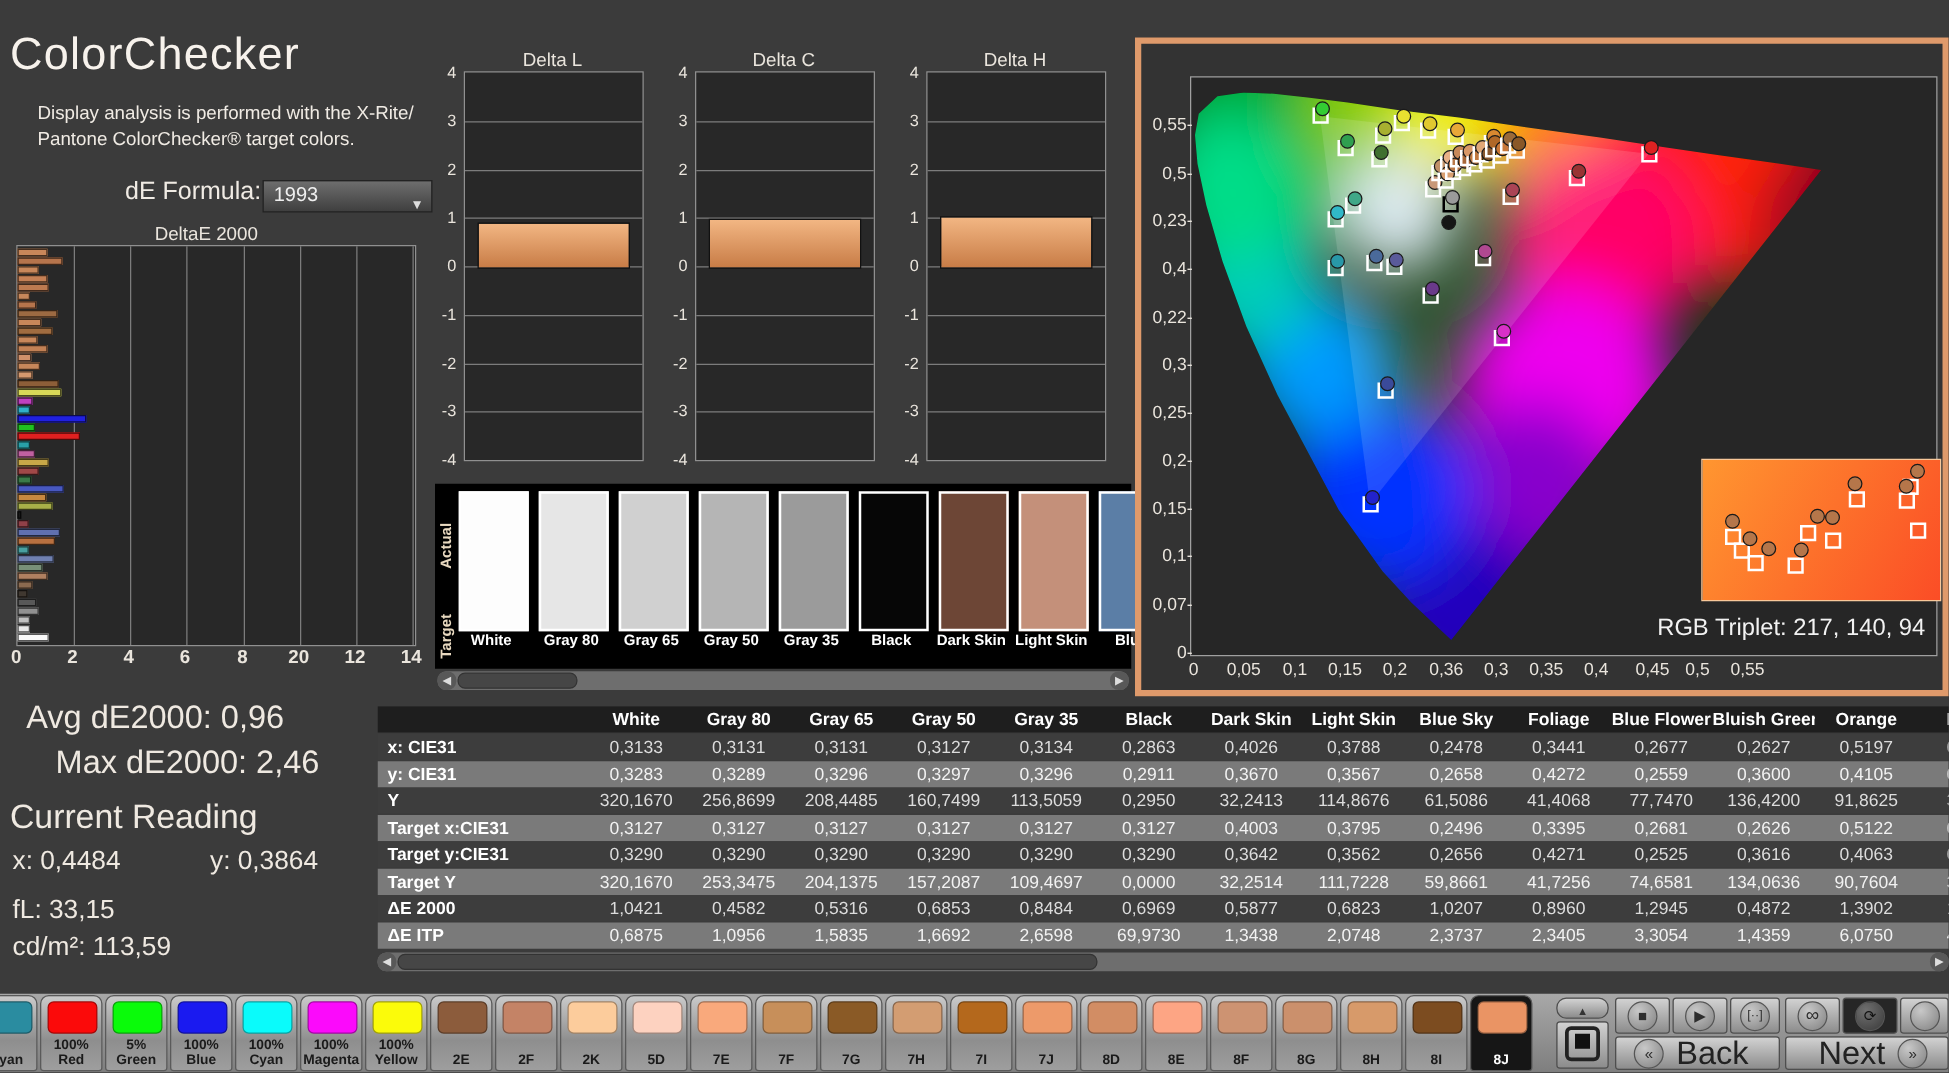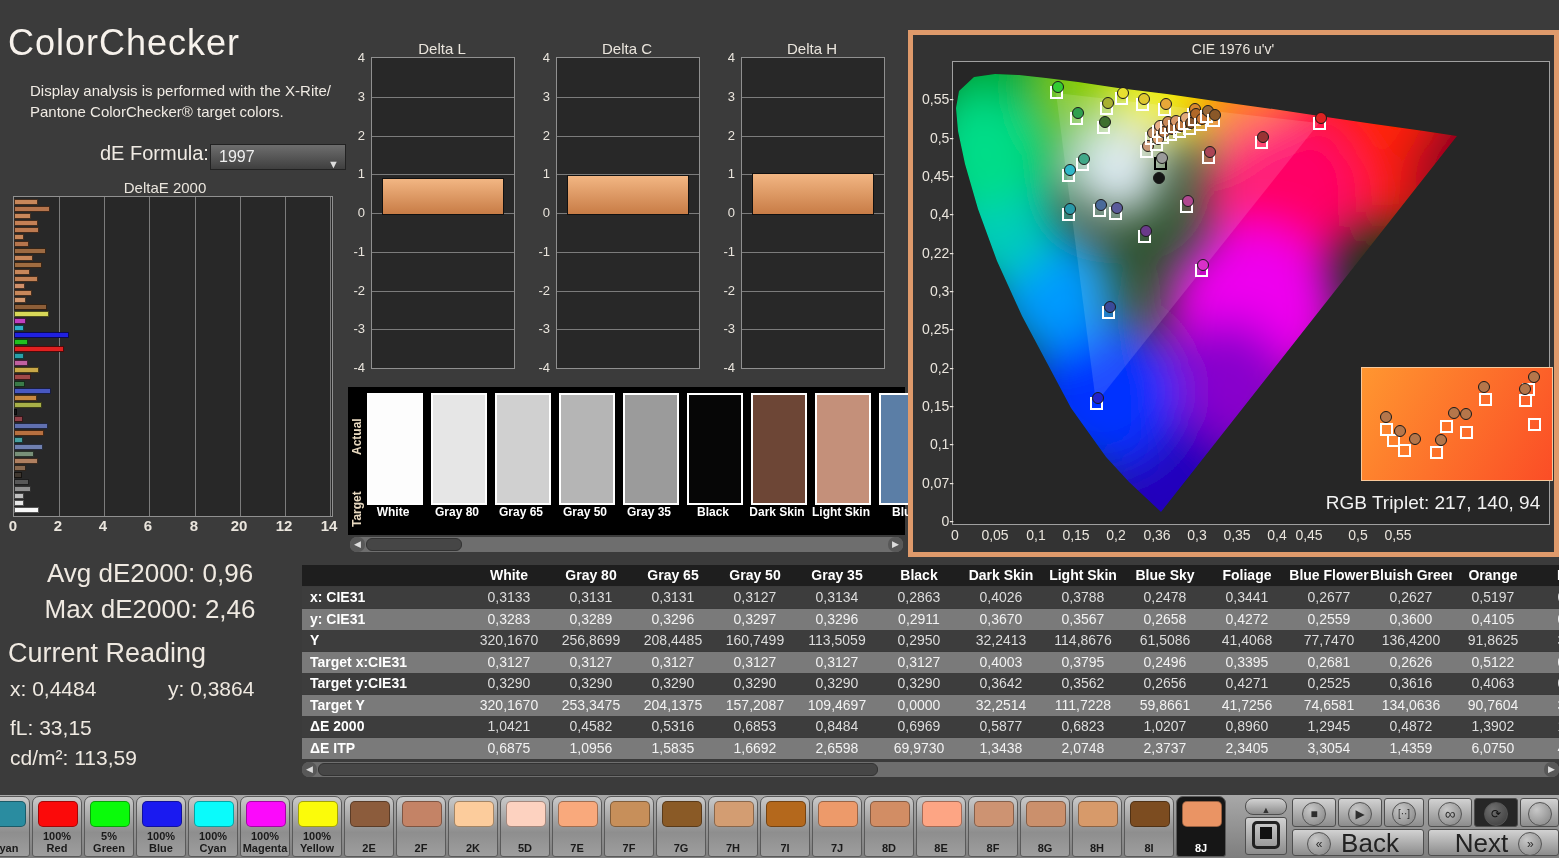--- a/index.html
+++ b/index.html
@@ -39,21 +39,21 @@
   #cie-title{left:0;top:6px;width:640px;text-align:center;font-size:14px;color:#eae5dd;position:absolute;}
   #cie-plot{left:39px;top:26px;width:596px;height:462px;border:1px solid #a0a0a0;background:#262626;position:absolute;}
   .cie-yt{position:absolute;font-size:14px;color:#eae5dd;width:34px;text-align:right;right:600px;}
   .cie-xt{position:absolute;font-size:14px;color:#eae5dd;top:492px;width:40px;text-align:center;}
   .cie-sq{position:absolute;width:13px;height:13px;border:2px solid #fff;box-sizing:border-box;}
   .cie-dot{position:absolute;width:12px;height:12px;border-radius:50%;border:1px solid #1a1a1a;box-sizing:border-box;}
   #cie-inset{position:absolute;left:408px;top:305px;width:190px;height:112px;
     background:linear-gradient(120deg,#ff9630,#fb4d26);border:1px solid #f8c89a;}
   #rgb-triplet{position:absolute;left:330px;top:430px;width:300px;text-align:center;font-size:19px;color:#f2f2f2;}
   
-  #avg-de{left:0;top:558px;width:300px;text-align:center;font-size:26px;}
+  #avg-de{left:0;top:558px;width:300px;text-align:left;font-size:26px;padding-left:21px;}
   #max-de{left:0;top:594px;width:300px;text-align:center;font-size:26px;}
   #cur-reading{left:8px;top:638px;font-size:27px;}
   #cur-x{left:10px;top:677px;font-size:21px;}
   #cur-y{left:168px;top:677px;font-size:21px;}
   #cur-fl{left:10px;top:716px;font-size:21px;}
   #cur-cd{left:10px;top:746px;font-size:21px;}
   
   #ptable{left:302px;top:565px;width:1257px;height:195px;overflow:hidden;font-size:14px;}
   .trow{position:absolute;left:0;width:1330px;height:21px;line-height:21px;white-space:nowrap;}
   .tcell{display:inline-block;width:82px;text-align:center;vertical-align:top;overflow:hidden;}
@@ -76,21 +76,21 @@
   .t-btn.dark .badge{background:radial-gradient(circle at 35% 30%,#707070,#3a3a3a);color:#111;}
   .navtext{font-size:26px;color:#222;vertical-align:middle;margin:0 10px;}
 </style>
 </head>
 <body>
 
 <div class="abs" id="title">ColorChecker</div>
 <div class="abs" id="desc">Display analysis is performed with the X-Rite/ Pantone ColorChecker® target colors.</div>
 <div class="abs" id="deformula-row">dE Formula:</div>
 <div class="abs" id="deformula-select">
-  <span>1997</span>
+  <span>1993</span>
   <span id="deformula-arrow">▼</span>
 </div>
 
 <div class="abs" id="de-title">DeltaE 2000</div>
 <div class="abs" id="de-plot">
     <div class="vgrid" style="left: 45px;"></div>
     <div class="vgrid" style="left: 90px;"></div>
     <div class="vgrid" style="left: 135px;"></div>
     <div class="vgrid" style="left: 181px;"></div>
     <div class="vgrid" style="left: 226px;"></div>
@@ -231,21 +231,20 @@
       <div class="swatch-label" style="left: 525px;">Blue</div>
     </div>
 </div>
 <div class="hscroll abs" style="left:350px;top:537px;width:553px;">
   <span class="hs-arrow" style="left:0;">◀</span>
   <span class="hs-thumb" style="left:16px;width:96px;"></span>
   <span class="hs-arrow" style="right:0;">▶</span>
 </div>
 
 <div class="abs" id="cie-panel">
-  <div id="cie-title">CIE 1976 u'v'</div>
   <div id="cie-plot">
     <svg width="596" height="462" style="position:absolute;left:0;top:0;">
       <defs>
         <clipPath id="horseclip">
           <polygon points="208,450 176,420 153,395 118,346 69,254 44,199 25,147 12,102 5,69 3,46 6,29 21,15 42,12 66,13 93,16 125,20 165,26 214,32 269,40 327,48 380,56 421,62 471,69 504,74"></polygon>
         </clipPath>
         <filter id="blurf" x="-40%" y="-40%" width="180%" height="180%">
             <feGaussianBlur stdDeviation="22"></feGaussianBlur>
           </filter>
       </defs>
@@ -375,35 +374,35 @@
   <div id="cie-yticks">
       <div class="cie-yt" style="top: 478px;">0-</div>
       <div class="cie-yt" style="top: 440px;">0,07-</div>
       <div class="cie-yt" style="top: 401px;">0,1-</div>
       <div class="cie-yt" style="top: 363px;">0,15-</div>
       <div class="cie-yt" style="top: 325px;">0,2-</div>
       <div class="cie-yt" style="top: 286px;">0,25-</div>
       <div class="cie-yt" style="top: 248px;">0,3-</div>
       <div class="cie-yt" style="top: 210px;">0,22-</div>
       <div class="cie-yt" style="top: 171px;">0,4-</div>
-      <div class="cie-yt" style="top: 133px;">0,45-</div>
+      <div class="cie-yt" style="top: 133px;">0,23-</div>
       <div class="cie-yt" style="top: 95px;">0,5-</div>
       <div class="cie-yt" style="top: 56px;">0,55-</div>
     </div>
   <div id="cie-xticks">
       <div class="cie-xt" style="left: 22px;">0</div>
       <div class="cie-xt" style="left: 62px;">0,05</div>
       <div class="cie-xt" style="left: 103px;">0,1</div>
       <div class="cie-xt" style="left: 143px;">0,15</div>
       <div class="cie-xt" style="left: 183px;">0,2</div>
       <div class="cie-xt" style="left: 224px;">0,36</div>
       <div class="cie-xt" style="left: 264px;">0,3</div>
       <div class="cie-xt" style="left: 304px;">0,35</div>
       <div class="cie-xt" style="left: 344px;">0,4</div>
-      <div class="cie-xt" style="left: 376px;">0,45</div>
+      <div class="cie-xt" style="left: 389px;">0,45</div>
       <div class="cie-xt" style="left: 425px;">0,5</div>
       <div class="cie-xt" style="left: 465px;">0,55</div>
     </div>
 </div>
 
 <div class="abs" id="avg-de">Avg dE2000: 0,96</div>
 <div class="abs" id="max-de">Max dE2000: 2,46</div>
 <div class="abs" id="cur-reading">Current Reading</div>
 <div class="abs" id="cur-x">x: 0,4484</div>
 <div class="abs" id="cur-y">y: 0,3864</div>

